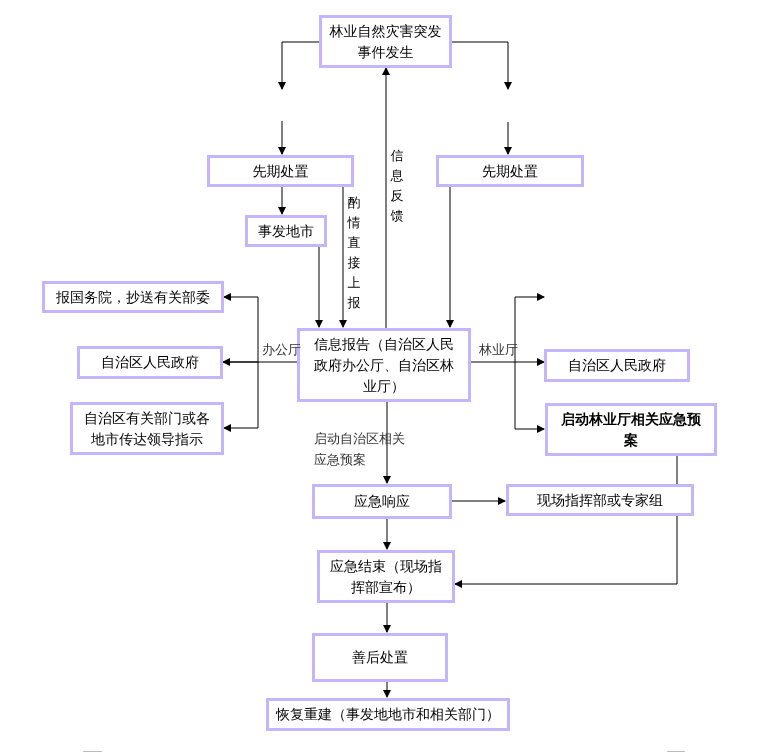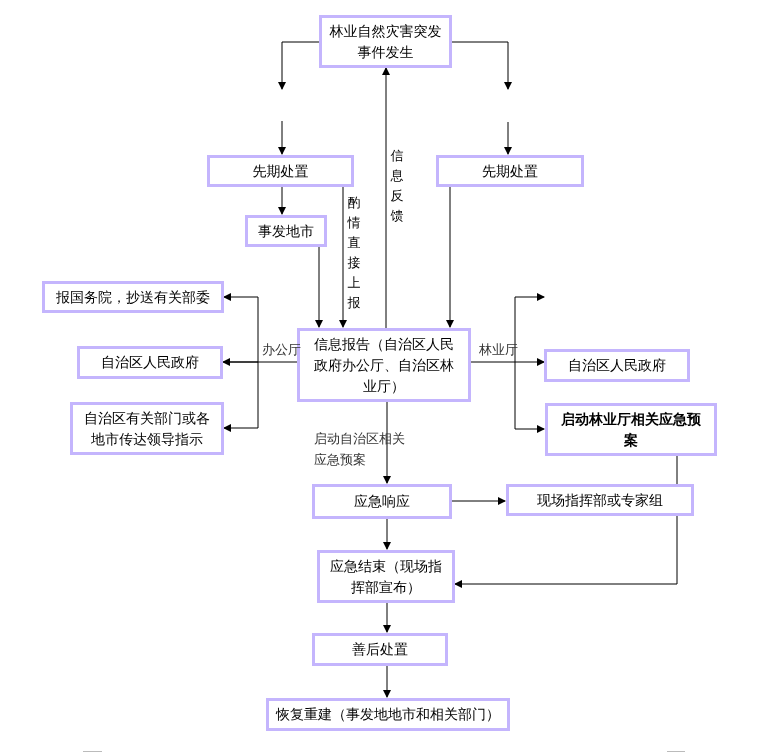--- a/index.html
+++ b/index.html
@@ -75,21 +75,21 @@
   <div class="box" style="left:245px;top:215px;width:82px;height:32px;">事发地市</div>
   <div class="box" style="left:297px;top:328px;width:174px;height:74px;padding:0 8px;">信息报告（自治区人民政府办公厅、自治区林业厅）</div>
   <div class="box" style="left:42px;top:281px;width:182px;height:32px;">报国务院，抄送有关部委</div>
   <div class="box" style="left:77px;top:346px;width:146px;height:33px;">自治区人民政府</div>
   <div class="box" style="left:70px;top:402px;width:154px;height:53px;padding:0 10px;">自治区有关部门或各地市传达领导指示</div>
   <div class="box" style="left:544px;top:349px;width:146px;height:33px;">自治区人民政府</div>
   <div class="box bold" style="left:545px;top:403px;width:172px;height:53px;padding:8px 12px;">启动林业厅相关应急预案</div>
   <div class="box" style="left:312px;top:484px;width:140px;height:35px;">应急响应</div>
   <div class="box" style="left:506px;top:484px;width:188px;height:32px;">现场指挥部或专家组</div>
   <div class="box" style="left:317px;top:550px;width:138px;height:53px;padding:0 10px;">应急结束（现场指挥部宣布）</div>
-  <div class="box" style="left:312px;top:633px;width:136px;height:33px;">善后处置</div>
+  <div class="box" style="left:312px;top:633px;width:136px;height:49px;">善后处置</div>
   <div class="box" style="left:266px;top:698px;width:244px;height:33px;">恢复重建（事发地地市和相关部门）</div>
 
   <div class="vlabel" style="left:347px;top:193px;">酌情直接上报</div>
   <div class="vlabel" style="left:390px;top:146px;">信息反馈</div>
   <div class="small" style="left:262px;top:341px;">办公厅</div>
   <div class="small" style="left:479px;top:341px;">林业厅</div>
   <div class="small" style="left:314px;top:430px;">启动自治区相关</div>
   <div class="small" style="left:314px;top:451px;">应急预案</div>
 
   <div class="mark" style="left:83px;top:751px;width:19px;"></div>

